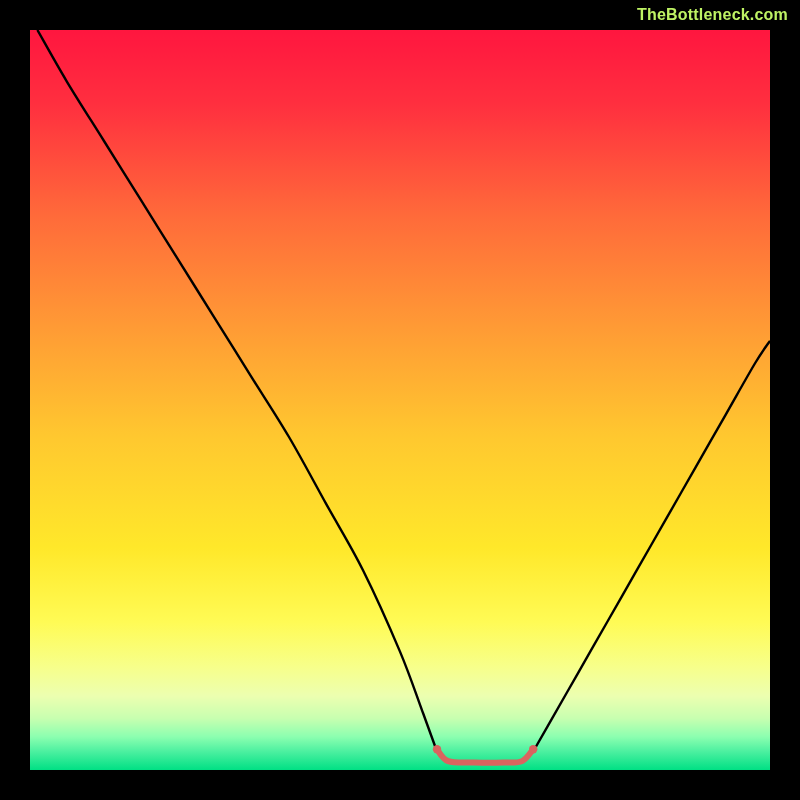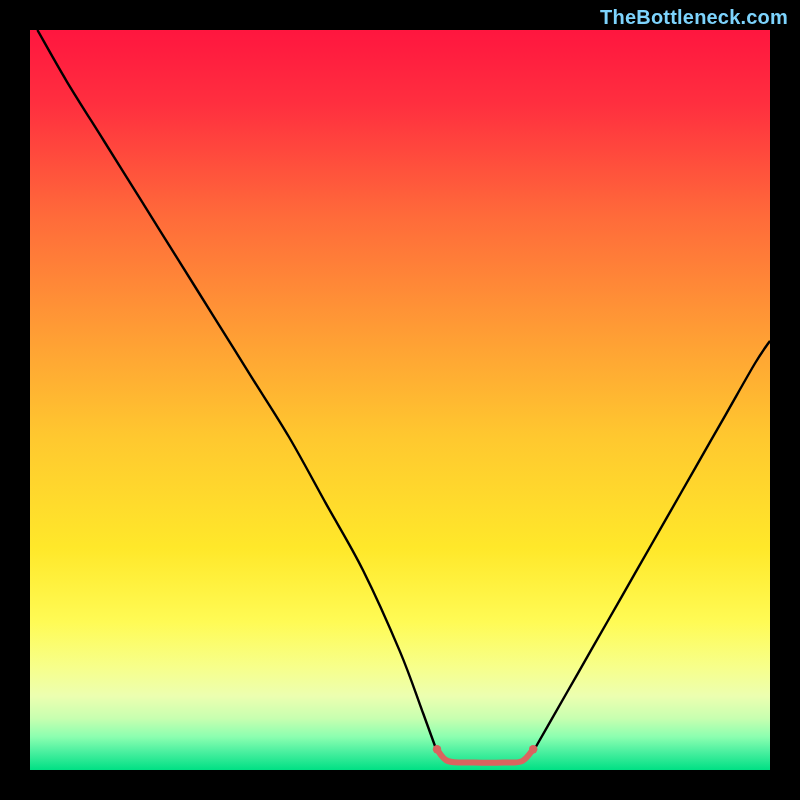--- a/index.html
+++ b/index.html
@@ -21,23 +21,23 @@
     left: 30px;
     top: 30px;
     width: 740px;
     height: 740px;
   }
   .watermark {
     position: absolute;
     top: 6px;
     right: 12px;
     font-family: Arial, Helvetica, sans-serif;
-    font-size: 20px;
+    font-size: 16px;
     font-weight: 600;
-    color: #7dd3fc;
+    color: #bef264;
     letter-spacing: 0.2px;
     z-index: 5;
   }
   svg {
     display: block;
   }
 </style>
 </head>
 <body>
 

